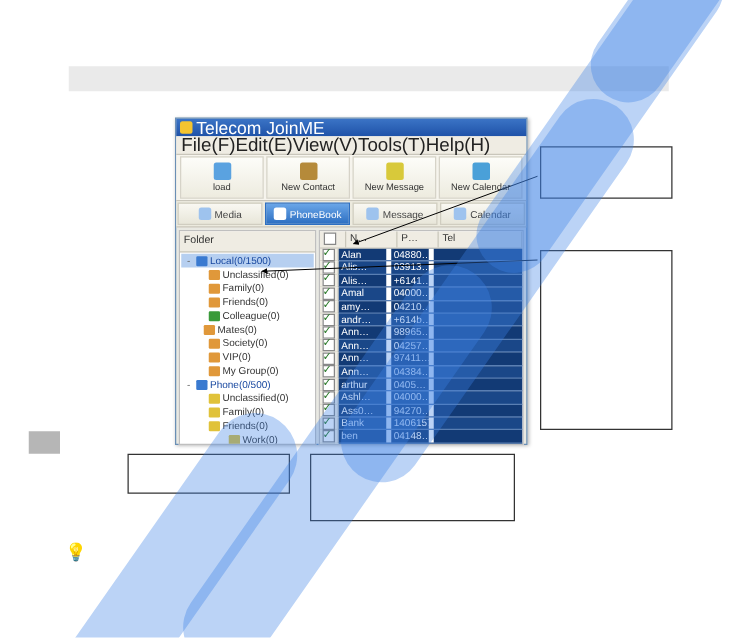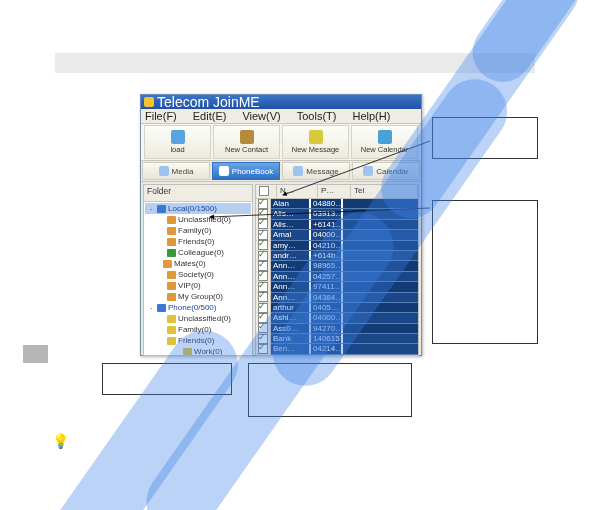--- a/index.html
+++ b/index.html
@@ -48,24 +48,24 @@
     align-items: center;
     gap: 3px;
     padding: 0 3px;
     font-size: 14px;
   }
   .titlebar .ticon { width:10px;height:10px;background:#f4c430;border-radius:2px; }
   .menubar {
     height: 14px;
     background: #efece3;
     display: flex;
-    gap: 16px;
+    gap: 0;
     padding: 0 4px;
     align-items: center;
-    font-size: 11px;
+    font-size: 15px;
     color: #222;
     border-bottom: 1px solid #c9c6bb;
   }
   .toolbar {
     height: 36px;
     background: #f6f4ed;
     display: flex;
     align-items: center;
     border-bottom: 1px solid #c9c6bb;
     padding: 0 2px;
@@ -175,21 +175,21 @@
     color: #fff;
   }
   .grow .gc0 { width:14px;background:#efece3;border-right:1px solid #c9c6bb;border-bottom:1px solid #dedbd0;display:flex;align-items:center;justify-content:center; }
   .grow .chk { width:8px;height:8px;border:1px solid #888;background:#fff;position:relative; }
   .grow .chk::after { content:"✓";position:absolute;left:-1px;top:-3px;font-size:9px;color:#2a7a28; }
   .grow .gc1 { width:34px;padding:0 2px;overflow:hidden;white-space:nowrap; }
   .grow .gc2 { width:26px;padding:0 2px;overflow:hidden;white-space:nowrap; }
   .grow .gc3 { flex:1; }
   .grow .cells { display:flex;flex:1;background:#123a75;border-bottom:1px solid #5a7fb3; }
   .grow.alt .cells { background:#1a4788; }
-  .grow .gc1,.grow .gc2 { border-right:2px solid #ffffff; }
+  .grow .gc1,.grow .gc2 { border-right:4px solid #ffffff; }
 
   .arrow-line { position:absolute; z-index:20; pointer-events:none; }
 
   .callout {
     position: absolute;
     border: 1px solid #333;
     background: #fff;
     z-index: 30;
   }
   .grey-tab { position:absolute;left:23px;top:345px;width:25px;height:18px;background:#b6b6b6; }
@@ -465,20 +465,30 @@
           <div class="grow alt">
             <div class="gc0">
               <span class="chk"></span>
             </div>
             <div class="cells">
               <div class="gc1">Bank</div>
               <div class="gc2">1406157</div>
               <div class="gc3"></div>
             </div>
           </div>
+          <div class="grow">
+            <div class="gc0">
+              <span class="chk"></span>
+            </div>
+            <div class="cells">
+              <div class="gc1">ben</div>
+              <div class="gc2">04148…</div>
+              <div class="gc3"></div>
+            </div>
+          </div>
           <div class="grow alt">
             <div class="gc0">
               <span class="chk"></span>
             </div>
             <div class="cells">
               <div class="gc1">Ben…</div>
               <div class="gc2">04214…</div>
               <div class="gc3"></div>
             </div>
           </div>

